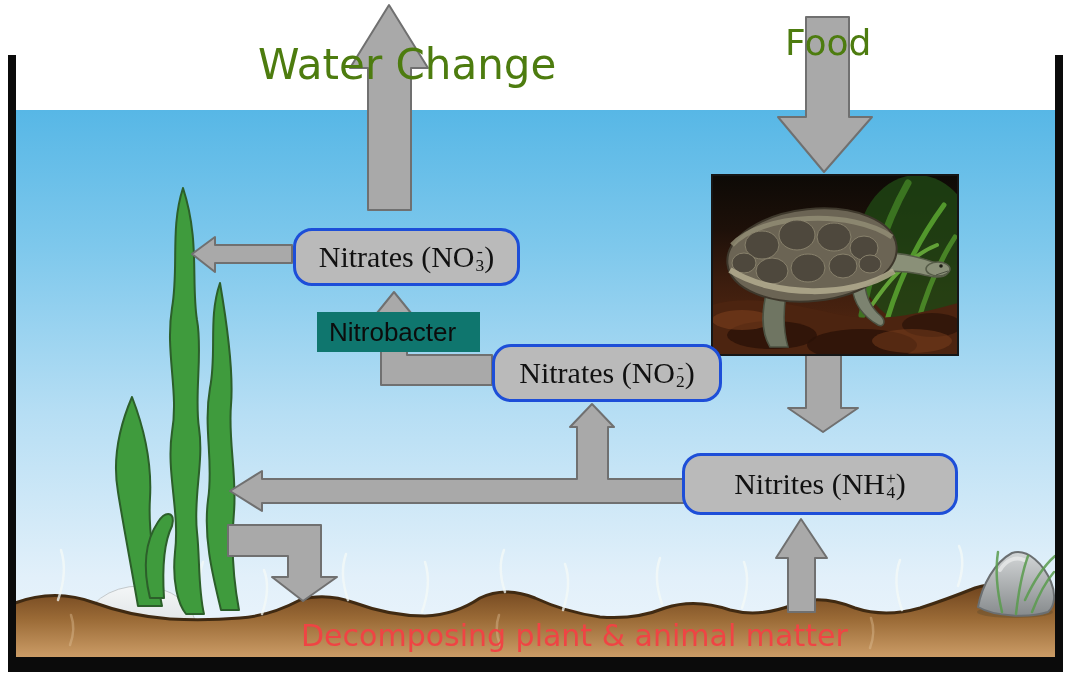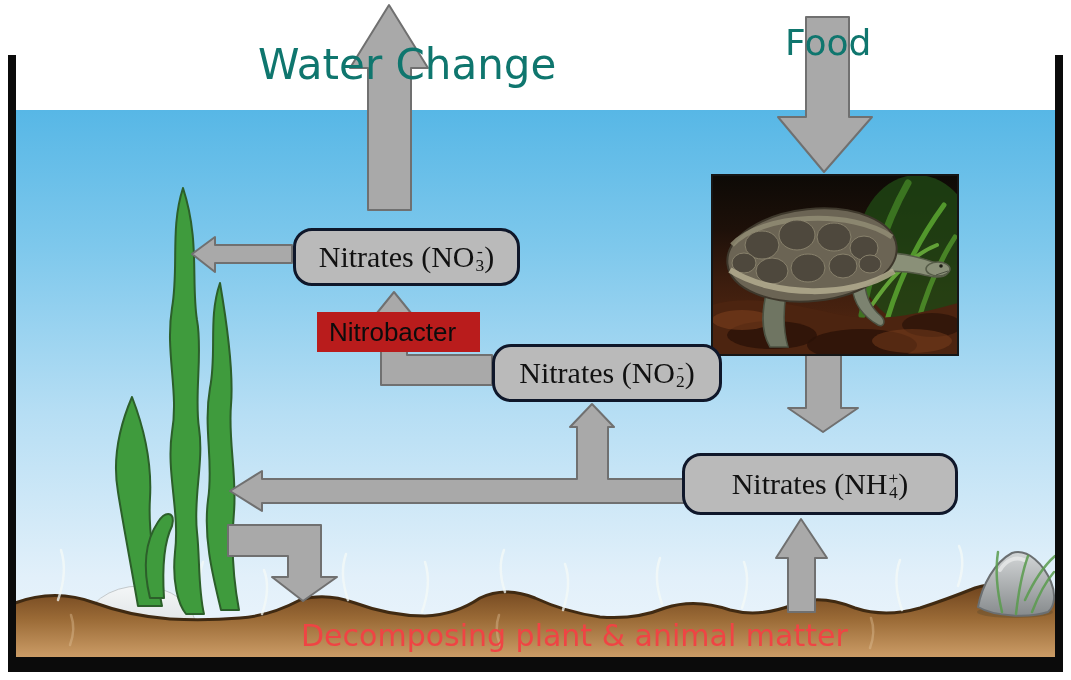--- a/index.html
+++ b/index.html
@@ -2,42 +2,42 @@
 <html><head>
 <meta charset="utf-8">
 <style>
   html,body{margin:0;padding:0;background:#ffffff;}
   .stage{
     position:relative;width:1071px;height:680px;background:#ffffff;
     overflow:hidden;font-family:"DejaVu Sans",sans-serif;
   }
   .scene{position:absolute;left:0;top:0;}
   .big-label{
-    position:absolute;color:#0f766e;font-family:"DejaVu Sans",sans-serif;
+    position:absolute;color:#4d7c0f;font-family:"DejaVu Sans",sans-serif;
     white-space:nowrap;user-select:none;
   }
   .wc-label{left:258px;top:40px;font-size:42px;}
   .food-label{left:785px;top:22px;font-size:36px;}
   .decomp-label{left:301px;top:618px;font-size:30px;color:#ef4444;}
   .node{
     position:absolute;display:flex;align-items:center;justify-content:center;
-    background:#bababa;border:3px solid #0f172a;border-radius:19px;
+    background:#bababa;border:3px solid #1d4ed8;border-radius:19px;
     font-family:"Liberation Serif","DejaVu Serif",serif;font-size:30px;color:#111;
     white-space:nowrap;box-sizing:border-box;
   }
   .node-nitrates{left:293px;top:228px;width:227px;height:58px;}
   .node-nitrites{left:492px;top:344px;width:230px;height:58px;}
   .node-ammonium{left:682px;top:453px;width:276px;height:62px;}
   .stack{
     display:inline-flex;flex-direction:column;align-items:center;
     font-size:0.58em;line-height:0.8;margin-left:1px;transform:translateY(2px);
   }
   .stack .sup,.stack .sub{display:block;}
   .bact{
-    position:absolute;background:#b91c1c;color:#0c0c0c;
+    position:absolute;background:#0f766e;color:#0c0c0c;
     font-family:"Liberation Sans","DejaVu Sans",sans-serif;font-size:26px;
     display:flex;align-items:center;box-sizing:border-box;white-space:nowrap;
   }
   .bact-nitrobacter{left:317px;top:312px;width:163px;height:40px;padding-left:12px;}
   .bact-nitrosomas{left:512px;top:423px;width:181px;height:40px;padding-left:18px;}
 </style>
 </head>
 <body>
 
 <div class="stage">
@@ -193,21 +193,21 @@
   </div>
   <div class="node node-nitrites">
     <span>Nitrates (NO</span>
       <span class="stack">
         <span class="sup">-</span>
         <span class="sub">2</span>
       </span>
       <span>)</span>
   </div>
   <div class="node node-ammonium">
-    <span>Nitrates (NH</span>
+    <span>Nitrites (NH</span>
       <span class="stack">
         <span class="sup">+</span>
         <span class="sub">4</span>
       </span>
       <span>)</span>
   </div>
 
   <div class="bact bact-nitrobacter">Nitrobacter</div>
 
 </div>

